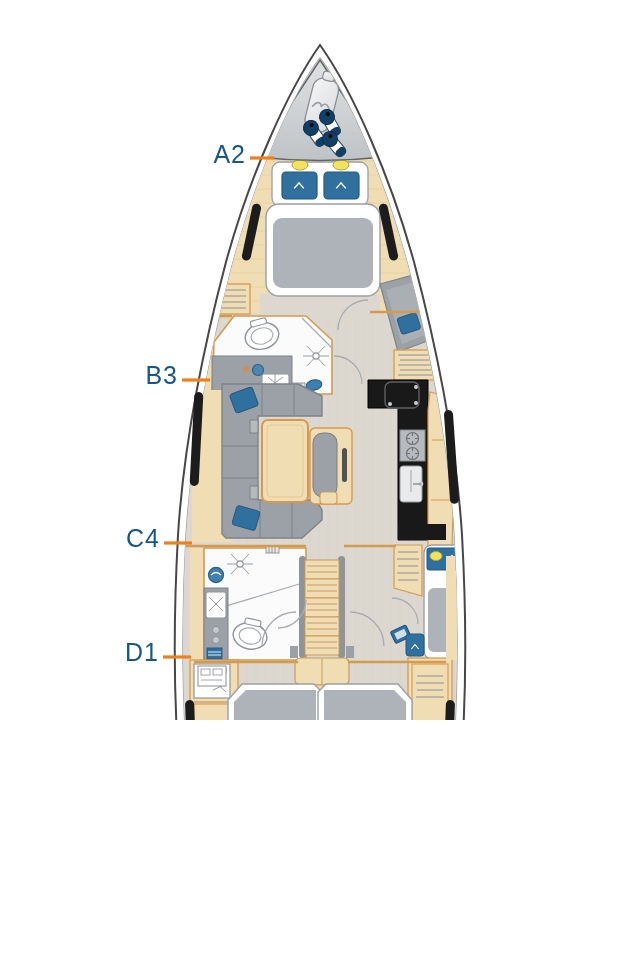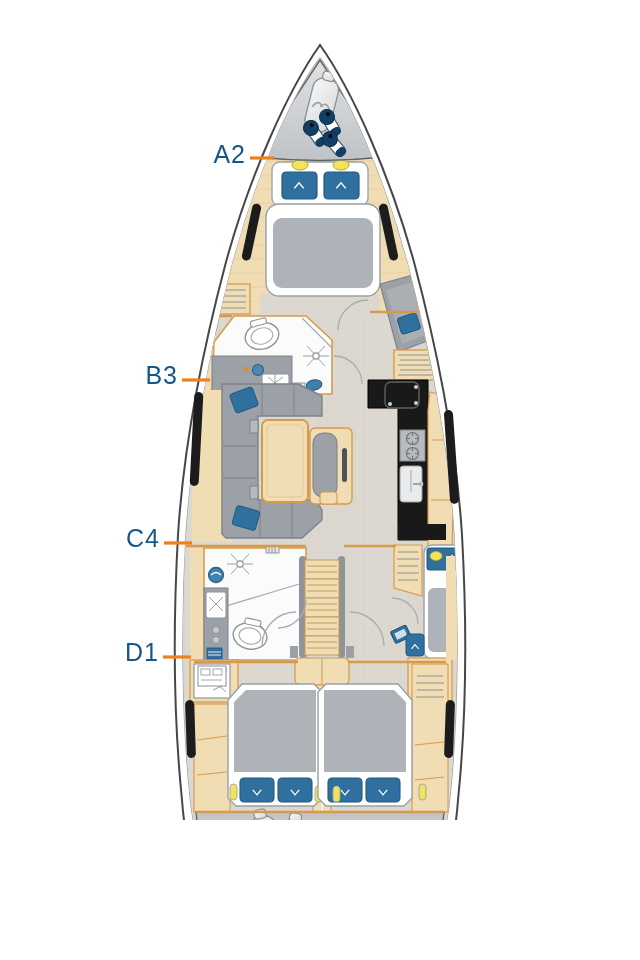--- a/index.html
+++ b/index.html
@@ -1,17 +1,17 @@
 <!DOCTYPE html>
 <html style="--label-text: #14588a; --leader-line: #ee7f1b; --hull-outline: #474747; --hull-inner-line: #9a9a9a; --floor: #ddd8cf; --floor-grain: #ccc6bb; --wood: #f0ddb4; --wood-edge: #d69a4e; --furniture-gray: #9ba1a6; --furniture-gray-dark: #7d8388; --mattress-gray: #adb3b8; --cushion-blue: #30709f; --cushion-blue-dark: #215a80; --window-black: #1c1c1c; --galley-black: #191919; --locker-silver: #c0c3c6; --locker-silver-light: #dfe1e3; --fender-navy: #123f66; --light-yellow: #f3e35a; --white-fixture: #fbfbfb;"><head>
 <meta charset="utf-8">
 <title>Deck Plan</title>
 <style>
   html,body{margin:0;padding:0;background:#ffffff;}
-  #stage{position:relative;width:640px;height:820px;background:#ffffff;overflow:hidden;
+  #stage{position:relative;width:640px;height:720px;background:#ffffff;overflow:hidden;
          font-family:"Liberation Sans",sans-serif;}
   svg text.plan-label{font-family:"Liberation Sans",sans-serif;font-size:25px;
          letter-spacing:1px;fill:var(--label-text,#14588a);}
   .leader{stroke:var(--leader-line,#ee7f1b);stroke-width:3.2px;}
 </style>
 </head>
 <body>
 
 <div id="stage">
 <svg width="640" height="960" viewBox="0 0 640 960">

